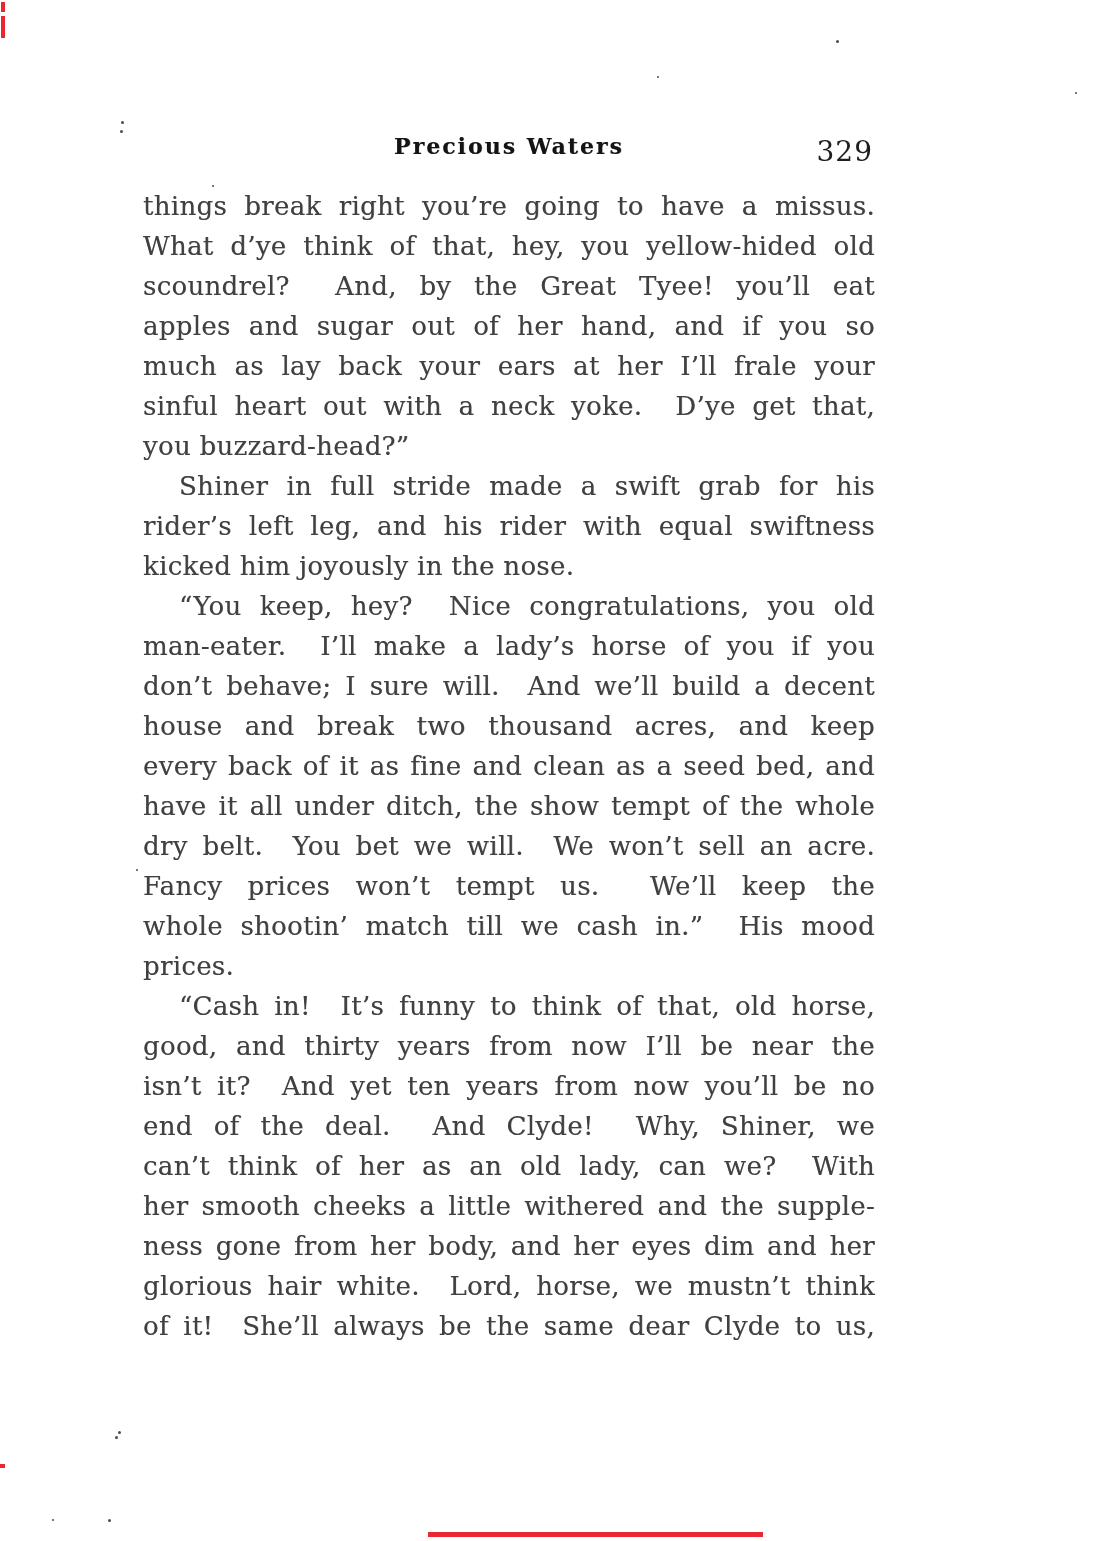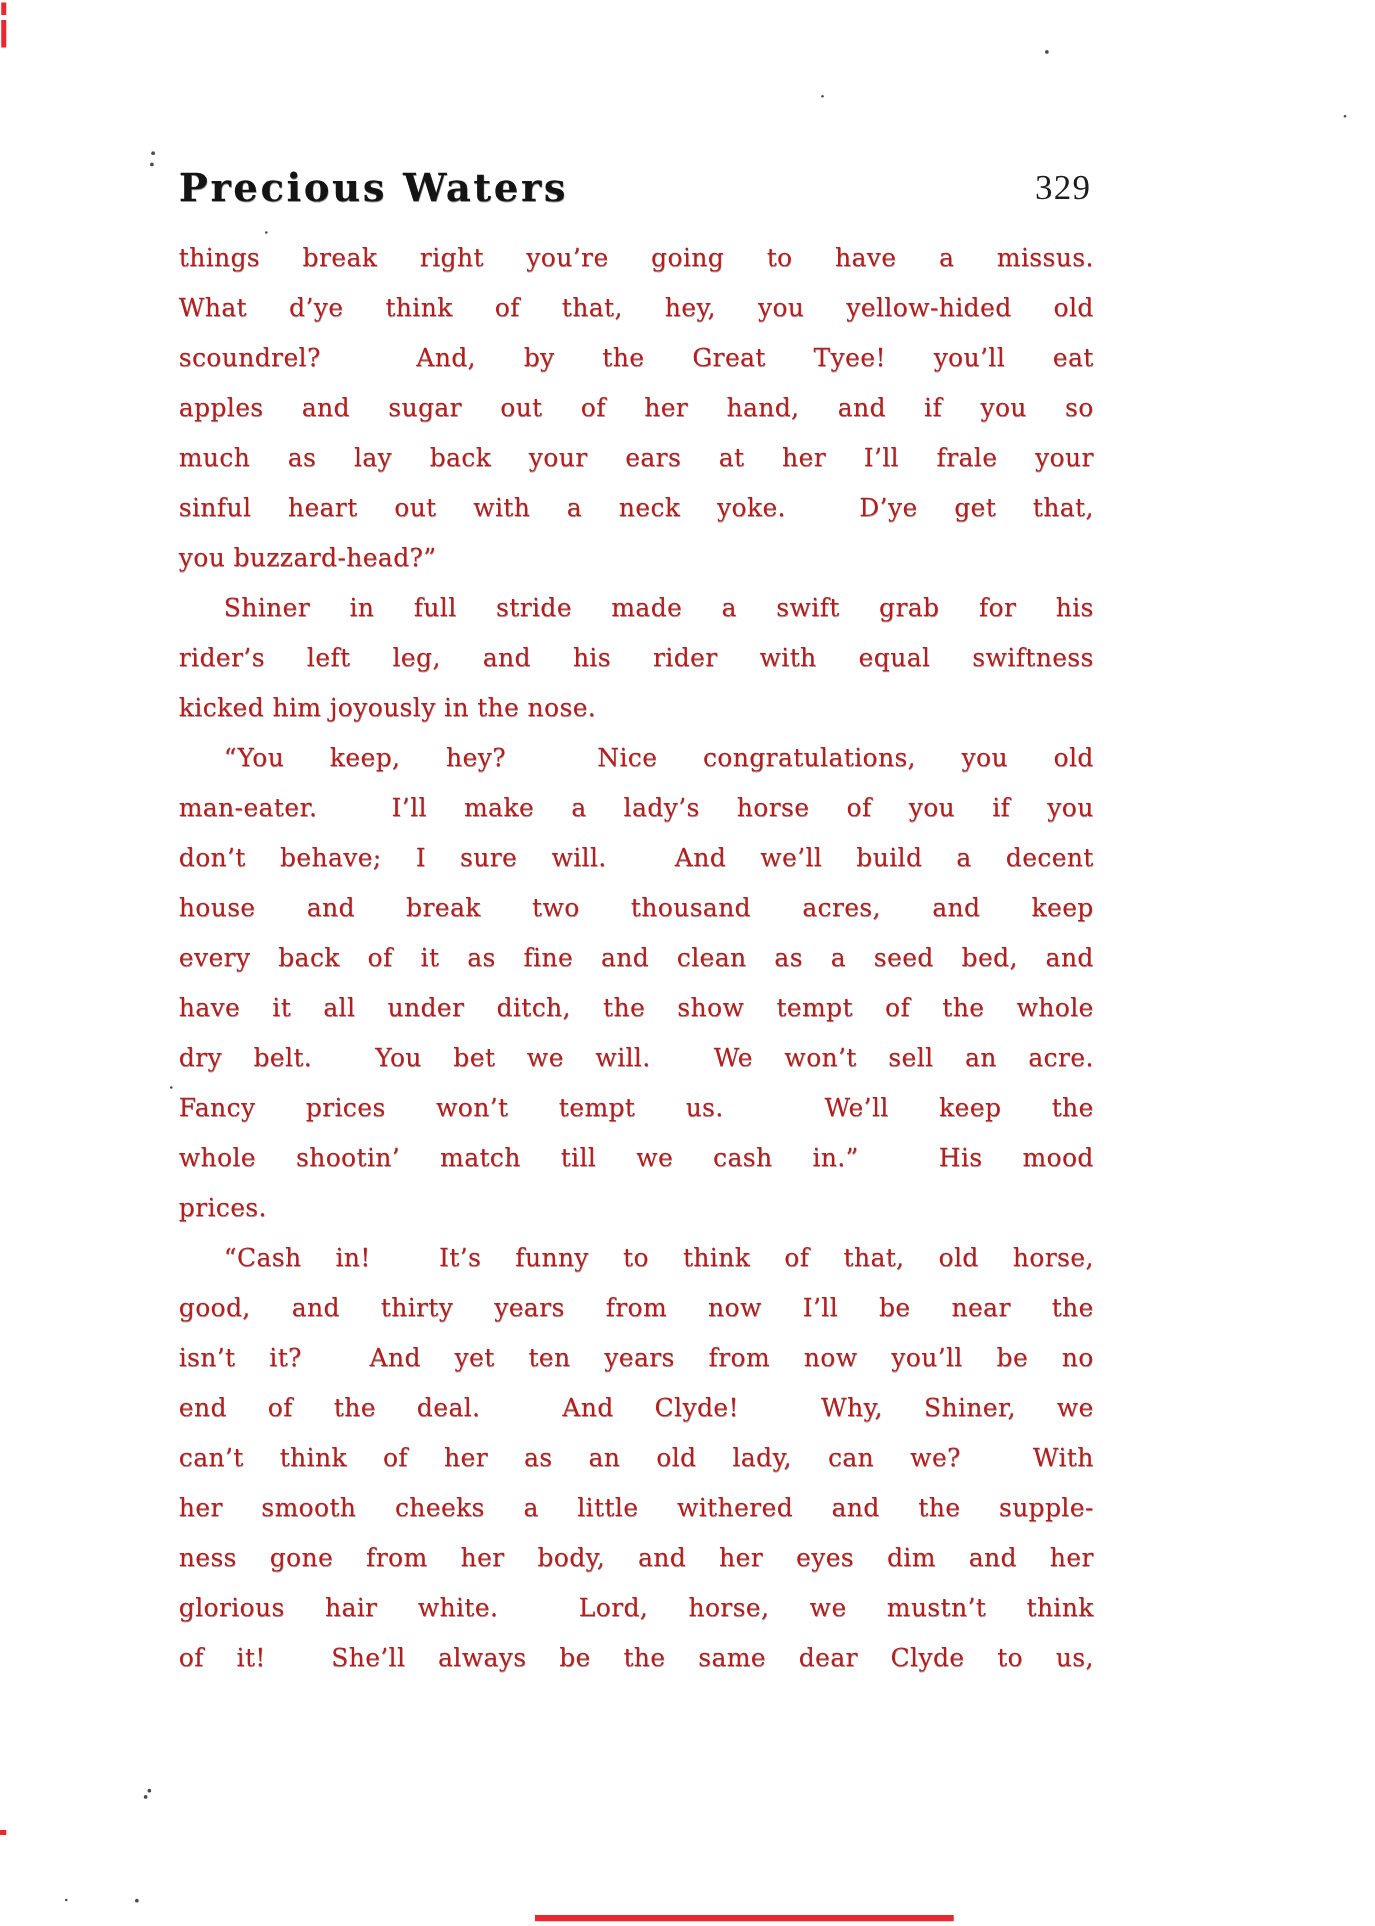--- a/index.html
+++ b/index.html
@@ -18,50 +18,50 @@
   }
   .header {
     position: absolute;
     left: 143px;
     top: 133px;
     width: 732px;
     height: 40px;
   }
   .running-title {
     display: block;
-    font-size: 31px;
+    text-align: center;
+    font-size: 22px;
     font-weight: bold;
     letter-spacing: 2px;
     color: #141414;
     text-shadow: 0.4px 0.4px 0 rgba(20,20,20,0.45);
   }
   .page-number {
     position: absolute;
     right: 2px;
     top: 2px;
     font-size: 28px;
     letter-spacing: 1px;
     color: #1d1d1d;
-    font-family: Liberation Serif, serif;
   }
   .text-body {
     position: absolute;
     left: 143px;
     top: 186px;
     width: 732px;
   }
   .paragraph { margin: 0; }
   .line {
-    font-size: 20px;
+    font-size: 26px;
     line-height: 40px;
     letter-spacing: 0.3px;
     white-space: pre-wrap;
     text-align: justify;
     text-align-last: justify;
-    color: #b91c1c;
+    color: #404040;
     text-shadow: 0.35px 0.35px 0 rgba(22,22,22,0.4);
   }
   .line.line-end {
     text-align-last: left;
   }
   .line.indent {
     text-indent: 36px;
   }
   .speck {
     position: absolute;

